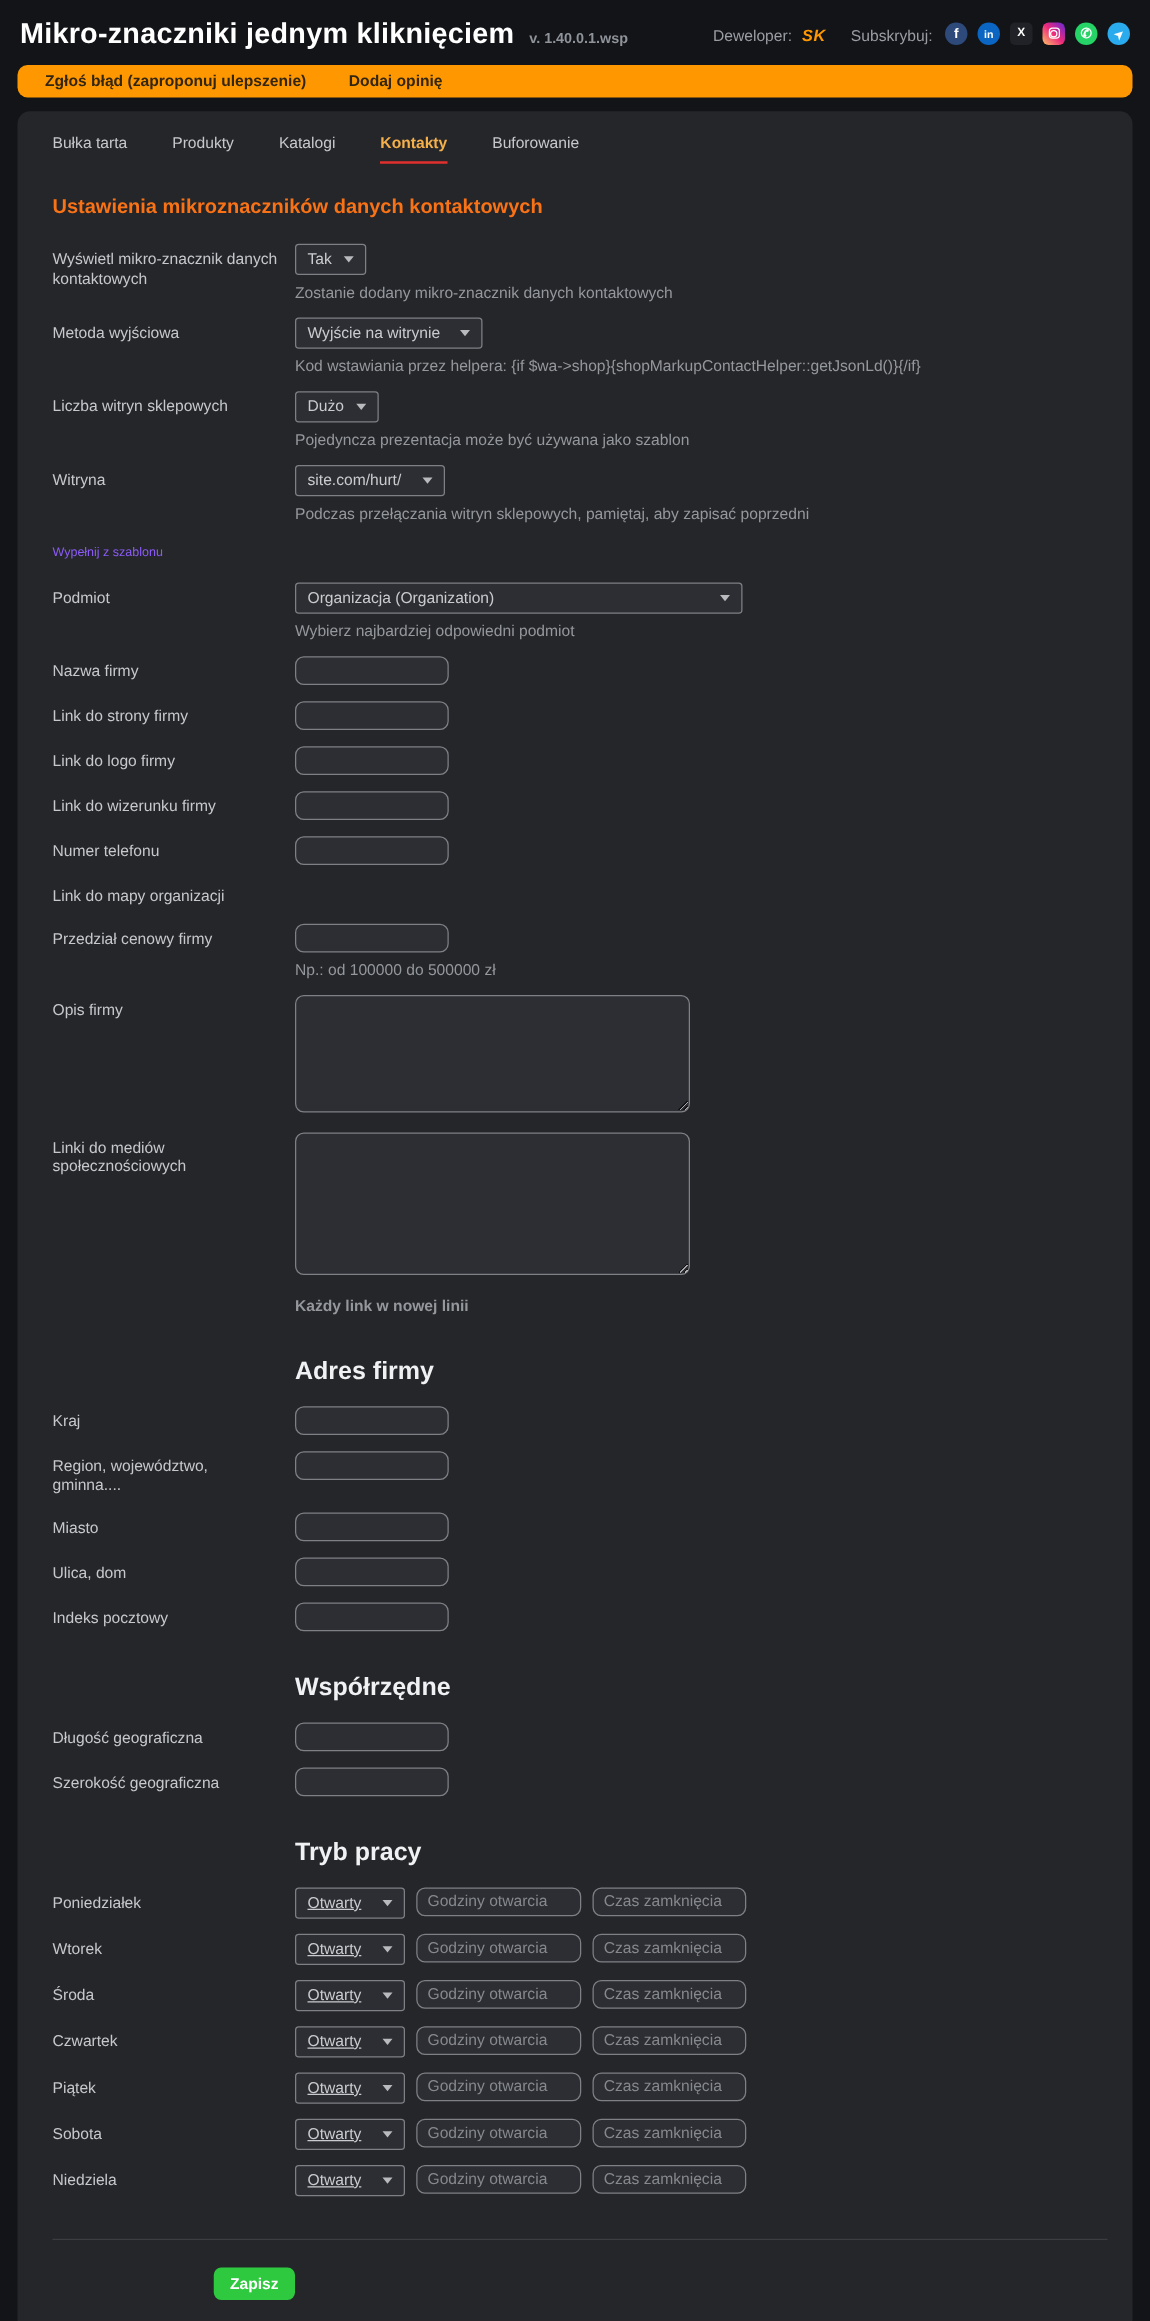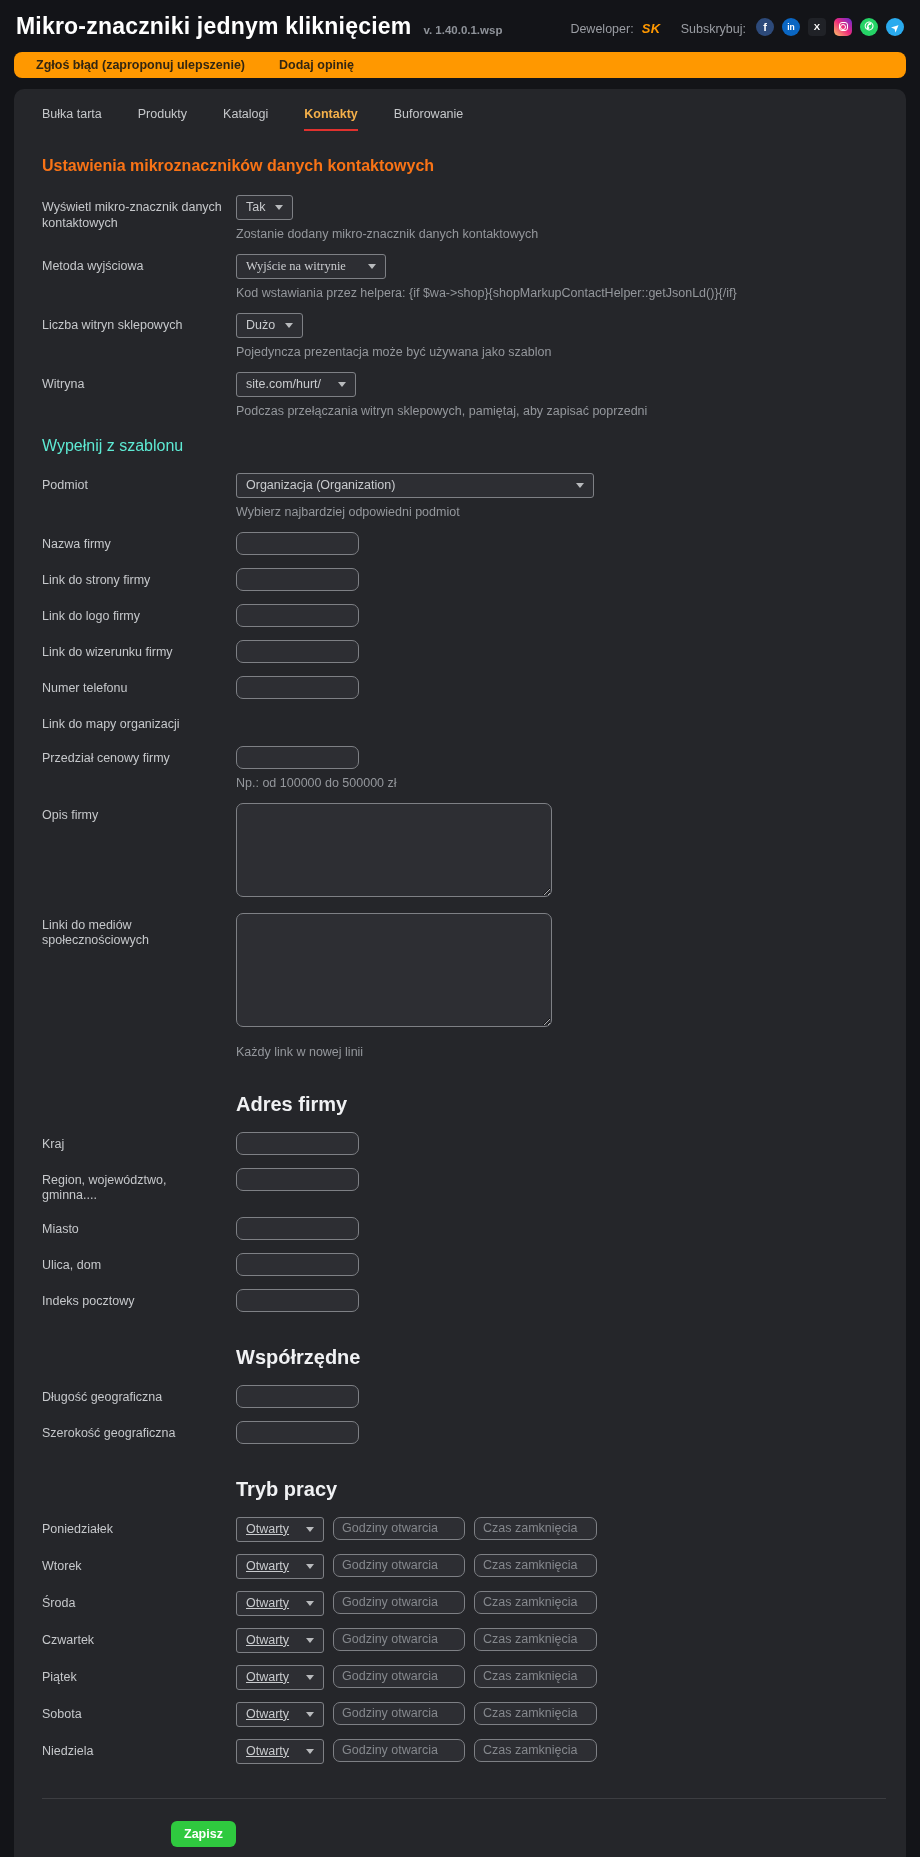--- a/index.html
+++ b/index.html
@@ -39,28 +39,28 @@
   .tabs { display:flex; gap:36px; padding:6px 0 0 14px; font-size:12.5px; }
   .tab { color:#c6c8cb; padding-bottom:8px; cursor:pointer; }
   .tab.active { color:#f5b04a; font-weight:bold; border-bottom:2px solid #e0312e; }
   .section-title { font-size:16px; font-weight:bold; color:#f97316; margin:26px 0 20px 14px; }
   
   .frm { padding-left:14px; }
   .row { display:grid; grid-template-columns:194px auto; align-items:start; margin-bottom:13px; }
   .lbl { font-size:12.5px; color:#c6c8cb; padding:5px 12px 0 0; line-height:1.25; }
   .hint { font-size:12.5px; color:#94979c; margin-top:7px; }
   .hint a, .link-hint { color:#b9bcc0; text-decoration:underline; cursor:pointer; }
-  .fill-link { font-size:16px; color:#5eead4; margin:6px 0 18px 0; cursor:pointer; display:inline-block; }
+  .fill-link { font-size:10px; color:#8b5cf6; margin:6px 0 18px 0; cursor:pointer; display:inline-block; }
   
   .sel { display:inline-flex; align-items:center; justify-content:space-between; gap:10px;
          background:#2d2e33; border:1px solid #7e8085; border-radius:3px;
          padding:4px 9px; font-size:12.5px; color:#c9cbce; cursor:pointer; line-height:1.2; }
   .arr { width:0; height:0; border-left:4.5px solid transparent; border-right:4.5px solid transparent;
          border-top:5px solid #b8babd; flex:0 0 auto; }
-  .sel-md  .sel-val { width:112px;font-family:Liberation Serif, serif; }
+  .sel-md  .sel-val { width:112px; }
   .sel-site .sel-val { width:82px; }
   .sel-wide .sel-val { width:320px; }
   .sel-day .sel-val { width:50px;text-decoration:underline; }
   
   .inp { background:#2d2e33; border:1px solid #7e8085; border-radius:7px; height:23px; width:123px;
          color:#d5d7da; padding:0 8px; font-size:12.5px; font-family:inherit; outline:none; }
   .inp::placeholder { color:#85888d; }
   .ta { background:#2d2e33; border:1px solid #7e8085; border-radius:7px; width:316px;
         color:#d5d7da; font-size:12.5px; padding:6px 8px; font-family:inherit; outline:none; resize:both; display:block; }
   .ta-desc { height:94px; }
@@ -242,21 +242,21 @@
       <div class="ctl">
           <textarea class="ta ta-desc" style=""></textarea>
         </div>
     </div>
 
     
     <div class="row" style="margin-bottom:24px;">
       <div class="lbl">Linki do mediów społecznościowych</div>
       <div class="ctl">
         <textarea class="ta ta-social" style=""></textarea>
-        <div class="hint" style="margin-top:18px;">Każdy link w nowej linii</div>
+        <div class="hint" style="margin-top:18px;font-weight:bold;">Każdy link w nowej linii</div>
       </div>
     </div>
 
     
     <div class="sub-head">Adres firmy</div>
 
     <div class="row">
       <div class="lbl">Kraj</div>
       <div class="ctl"><input class="inp" style=""></div>
     </div>

